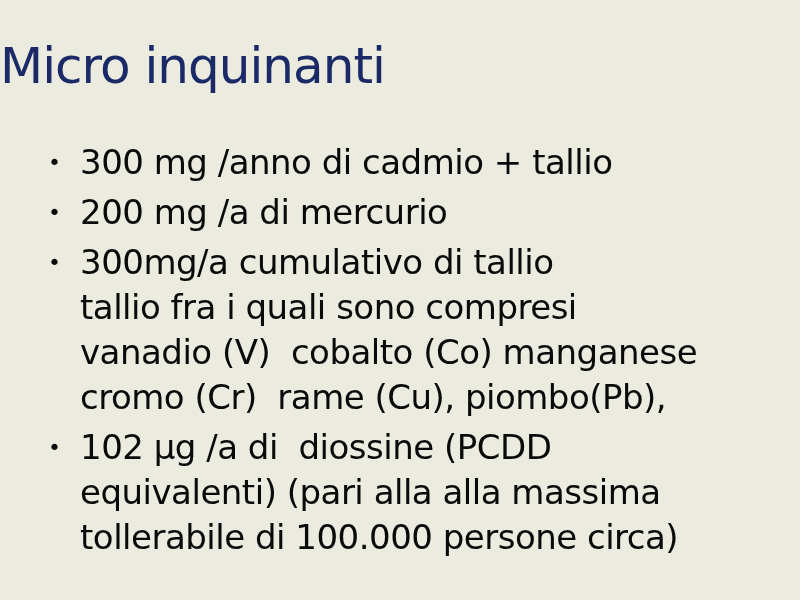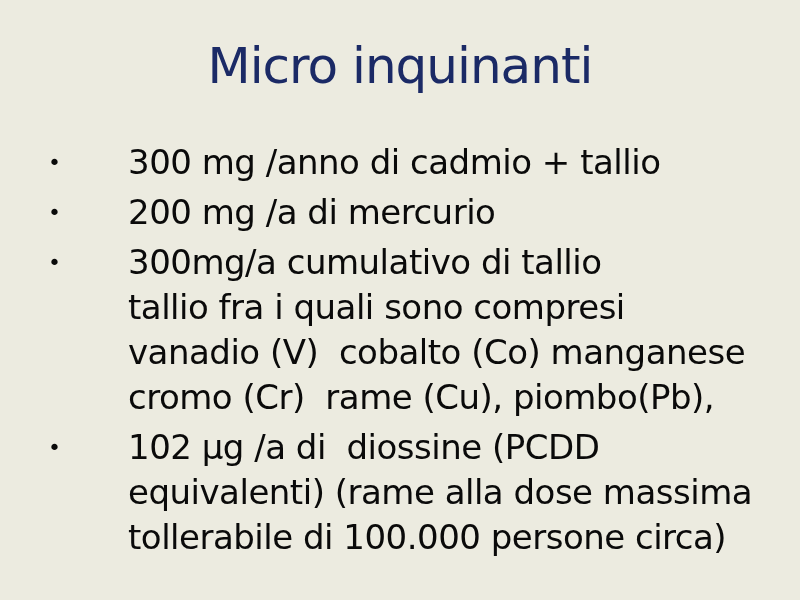--- a/index.html
+++ b/index.html
@@ -6,21 +6,21 @@
   .slide {
     position: relative;
     width: 800px;
     height: 600px;
     overflow: hidden;
     background: var(--background, #ECEBE0);
     font-family: "DejaVu Sans", sans-serif;
   }
   .slide-title {
     margin: 36px 0 0 0;
-    text-align: center;
+    text-align: left;
     font-size: 50px;
     font-weight: 400;
     line-height: 60px;
     letter-spacing: -1px;
     color: var(--title, #1B2A66);
   }
   .content {
     margin-top: 44px;
     padding-left: 48px;
     padding-right: 20px;
@@ -30,21 +30,21 @@
     display: flex;
     align-items: flex-start;
     margin-bottom: 5px;
   }
   .bullet-marker {
     flex: 0 0 32px;
     width: 32px;
     font-size: 22px;
     line-height: 45px;
   }
-  .bullet-lines { flex: 1 1 auto; min-width: 0; margin-left: 48px; }
+  .bullet-lines { flex: 1 1 auto; min-width: 0; }
   .bullet-line {
     font-size: 34px;
     line-height: 45px;
     letter-spacing: -0.5px;
     white-space: pre;
   }
 </style>
 </head>
 <body>
 
@@ -75,19 +75,19 @@
         <div class="bullet-line">tallio fra i quali sono compresi</div>
         <div class="bullet-line">vanadio (V)  cobalto (Co) manganese</div>
         <div class="bullet-line">cromo (Cr)  rame (Cu), piombo(Pb),</div>
       </div>
     </div>
 
     <div class="bullet-item">
       <span class="bullet-marker">•</span>
       <div class="bullet-lines">
         <div class="bullet-line">102 µg /a di  diossine (PCDD</div>
-        <div class="bullet-line">equivalenti) (rame alla dose massima</div>
+        <div class="bullet-line">equivalenti) (pari alla alla massima</div>
         <div class="bullet-line">tollerabile di 100.000 persone circa)</div>
       </div>
     </div>
 
   </div>
 </div>
 
 </body></html>

